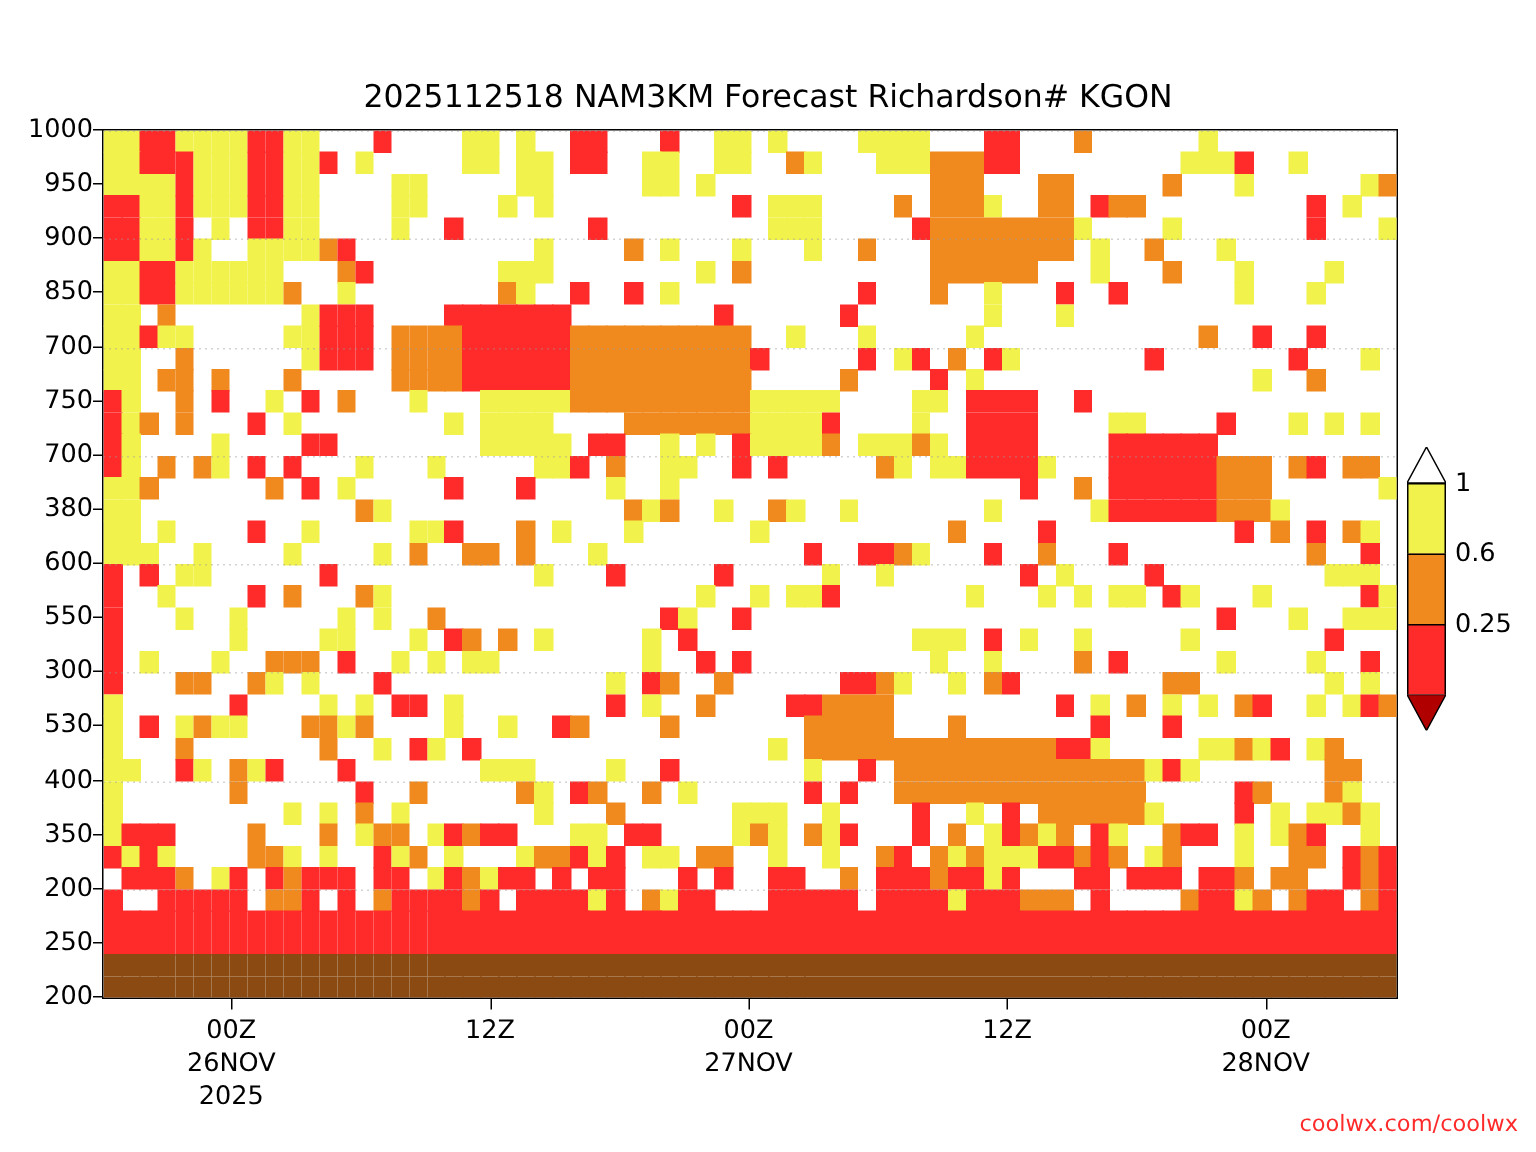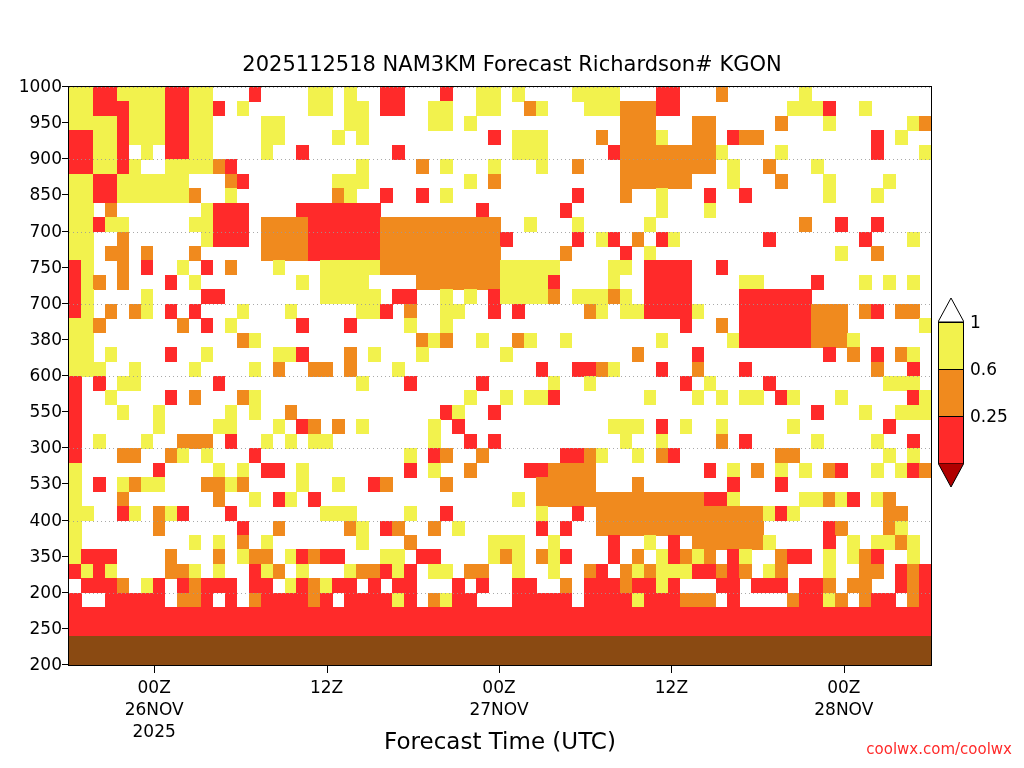--- a/index.html
+++ b/index.html
@@ -1580,21 +1580,20 @@
 26NOV
 2025</div>
       <div class="xlab" style="left:258.6px;white-space:pre-line;">12Z</div>
       <div class="xlab" style="left:431.0px;white-space:pre-line;">00Z
 27NOV</div>
       <div class="xlab" style="left:603.4px;white-space:pre-line;">12Z</div>
       <div class="xlab" style="left:775.8px;white-space:pre-line;">00Z
 28NOV</div>
     </div>
 
-  <div id="xaxis-title">Forecast Time (UTC)</div>
   <div id="credit">coolwx.com/coolwx</div>
 
   <div id="colorbar">
       <svg width="26" height="24" style="position:absolute;left:0;top:0;">
         <polygon points="13,0 26,24 0,24" fill="#ffffff" stroke="#000" stroke-width="1"></polygon>
       </svg>
       <div class="seg" style="top:24px;height:47px;background:#f2f24d;"></div>
       <div class="seg" style="top:71px;height:47px;background:#f08a1e;"></div>
       <div class="seg" style="top:118px;height:47px;background:#ff2a2a;"></div>
       <svg width="26" height="24" style="position:absolute;left:0;top:165px;">

